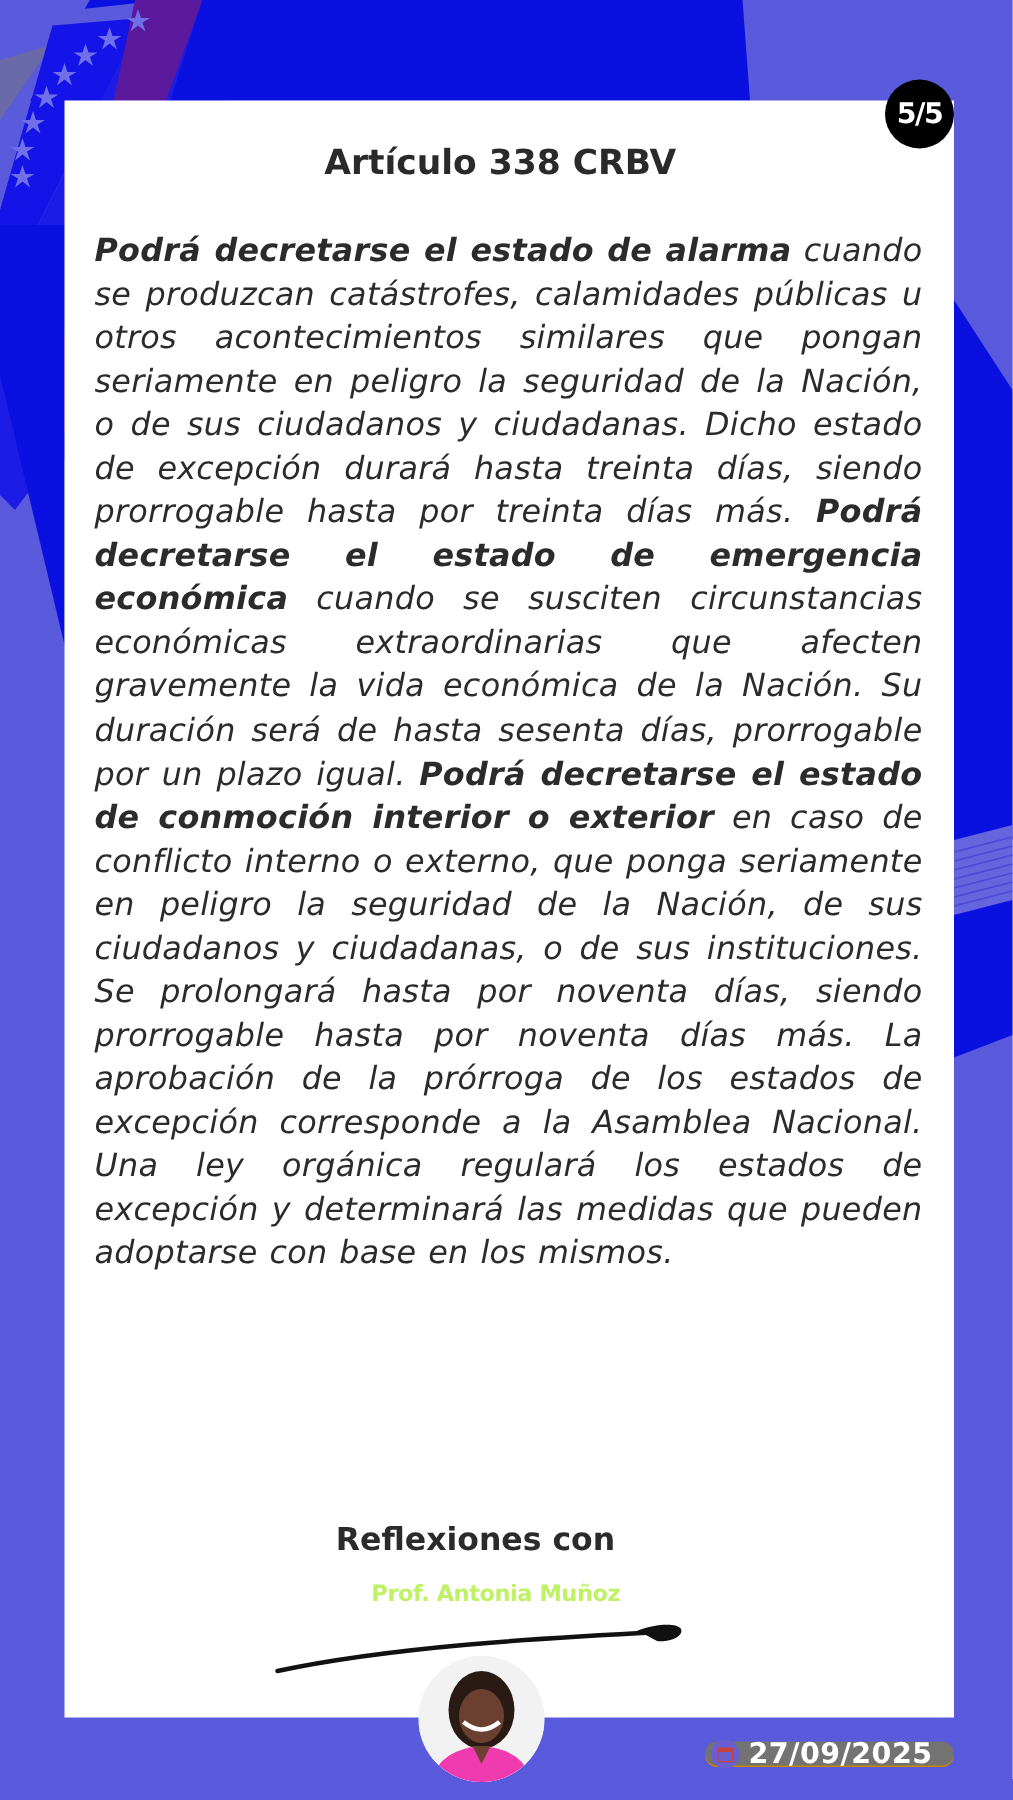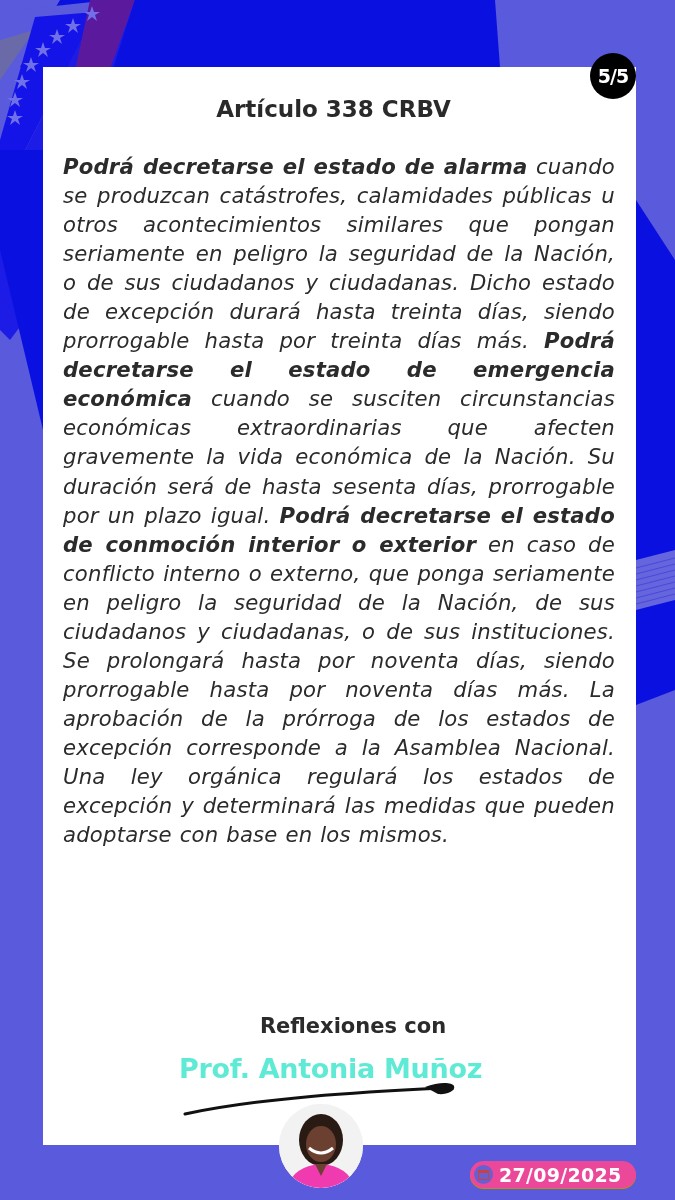--- a/index.html
+++ b/index.html
@@ -28,35 +28,35 @@
     position: absolute; left: 63px; width: 552px; top: 152px;
     font-family: "DejaVu Sans", sans-serif;
     font-style: italic; font-size: 21.2px; line-height: 29.05px;
     color: #2b2b2b; text-align: justify; letter-spacing: 0.2px;
     word-spacing: 1px;
   }
   .body-text b { font-weight: bold; margin-top: 12px; }
   .reflex {
     position: absolute; left: 43px; width: 593px; top: 1014px;
     text-align: center; font-weight: bold; font-size: 21px; color: #2b2b2b;
-    padding-right: 45px; box-sizing: border-box; margin-left: 36px;
+    padding-right: 45px; box-sizing: border-box;
   }
   .author {
     position: absolute; left: 43px; width: 620px; top: 1053px;
-    text-align: center; font-weight: bold; font-size: 27px; color: #5eead4;
+    text-align: center; font-weight: bold; font-size: 15px; color: #bef264;
     padding-right: 45px; box-sizing: border-box; letter-spacing: -0.3px;
   }
   .stroke { position: absolute; left: 180px; top: 1078px; }
   .avatar {
     position: absolute; left: 279px; top: 1104px; width: 84px; height: 84px;
     border-radius: 50%; overflow: hidden; background: #f1f1f1;
   }
   .date-pill {
-    position: absolute; left: 470px; top: 1161px; width: 166px; height: 27px;
-    border-radius: 14px; background: #ec4899; box-shadow: 0 1px 0 #c88a00;
+    position: absolute; left: 470px; top: 1161px; width: 166px; height: 16px;
+    border-radius: 14px; background: #737373; box-shadow: 0 1px 0 #c88a00;
     display: flex; align-items: center; text-align: center;
   }
   .cal-icon {
     width: 19px; height: 19px; border-radius: 50%; background: #6a5fd0;
     margin-left: 4px; margin-right: 6px; display:flex; align-items:center; justify-content:center;
   }
   .date-text { color: #fff; font-weight: bold; font-size: 19px; letter-spacing: 0.3px; }
 </style>
 </head>
 <body>

